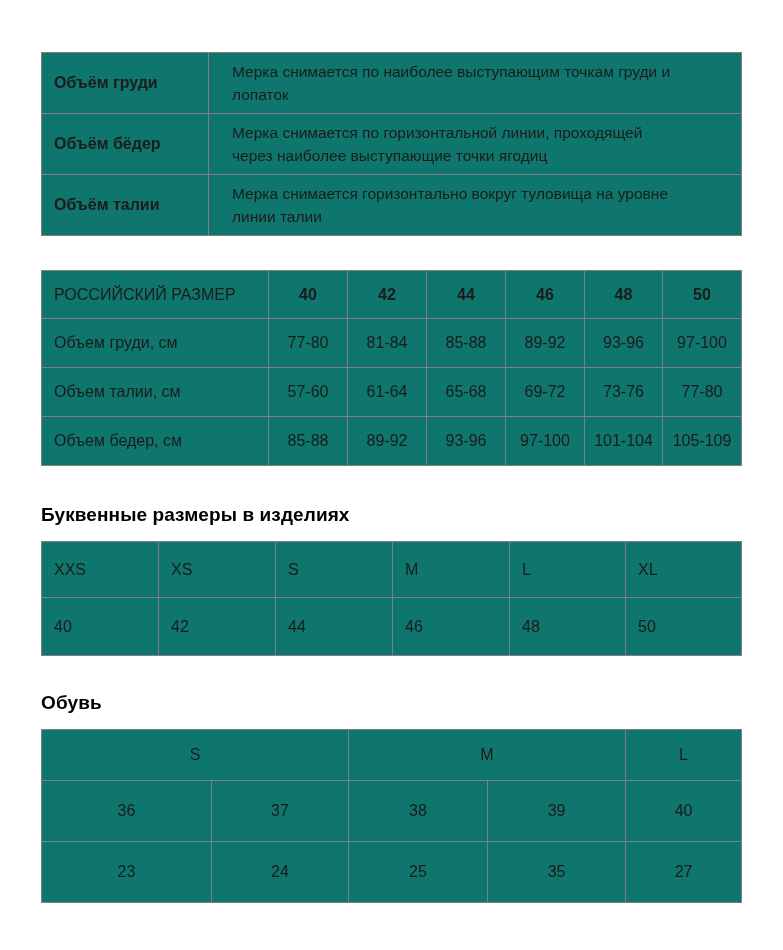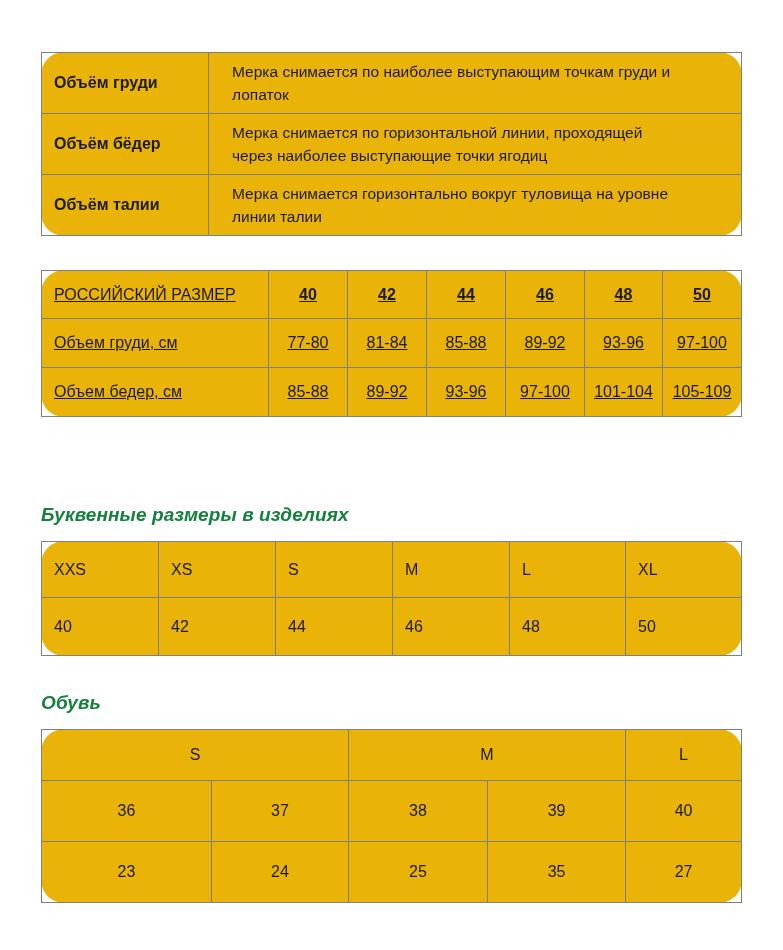--- a/index.html
+++ b/index.html
@@ -9,22 +9,21 @@
     font-family: "Liberation Sans", "DejaVu Sans", sans-serif;
     color: #1b1b1b;
     position: relative;
   }
   table {
     border-collapse: collapse;
     table-layout: fixed;
     width: 700px;
     position: absolute;
     left: 41px;
-    background: #eab308;
-    border-radius: 23px;
+    background: #0f766e;
   }
   td {
     border: 1px solid #808080;
     vertical-align: middle;
     font-size: 16px;
     overflow: hidden;
   }
 
   
   #definitions-table { top: 52px; }
@@ -36,38 +35,37 @@
   }
   #definitions-table td.definition {
     padding-left: 23px;
     padding-right: 55px;
     font-size: 15.5px;
     line-height: 23px;
   }
 
   
   #russian-sizes-table { top: 270px; }
-  #russian-sizes-table tr { height: 49px; text-decoration: underline; }
+  #russian-sizes-table tr { height: 49px; }
   #russian-sizes-table tr.head { height: 48px; }
   #russian-sizes-table td.rowlabel {
     text-align: left;
     padding-left: 12px;
   }
   #russian-sizes-table td { text-align: center; }
   #russian-sizes-table tr.head td.size-num { font-weight: bold; }
 
   
   .section-heading {
     position: absolute;
     left: 41px;
     font-weight: bold;
     font-size: 19px;
-    color: #15803d;
+    color: #000000;
     letter-spacing: 0.1px;
-    font-style: italic;
   }
   #letter-sizes-heading { top: 504px; }
   #shoes-heading { top: 692px; }
 
   
   #letter-sizes-table { top: 541px; }
   #letter-sizes-table tr.r1 { height: 56px; }
   #letter-sizes-table tr.r2 { height: 58px; }
   #letter-sizes-table td {
     text-align: left;
@@ -127,20 +125,29 @@
   <tr>
     <td class="rowlabel">Объем груди, см</td>
     <td>77-80</td>
     <td>81-84</td>
     <td>85-88</td>
     <td>89-92</td>
     <td>93-96</td>
     <td>97-100</td>
   </tr>
   <tr>
+    <td class="rowlabel">Объем талии, см</td>
+    <td>57-60</td>
+    <td>61-64</td>
+    <td>65-68</td>
+    <td>69-72</td>
+    <td>73-76</td>
+    <td>77-80</td>
+  </tr>
+  <tr>
     <td class="rowlabel">Объем бедер, см</td>
     <td>85-88</td>
     <td>89-92</td>
     <td>93-96</td>
     <td>97-100</td>
     <td>101-104</td>
     <td>105-109</td>
   </tr>
 </tbody>
   </table>

